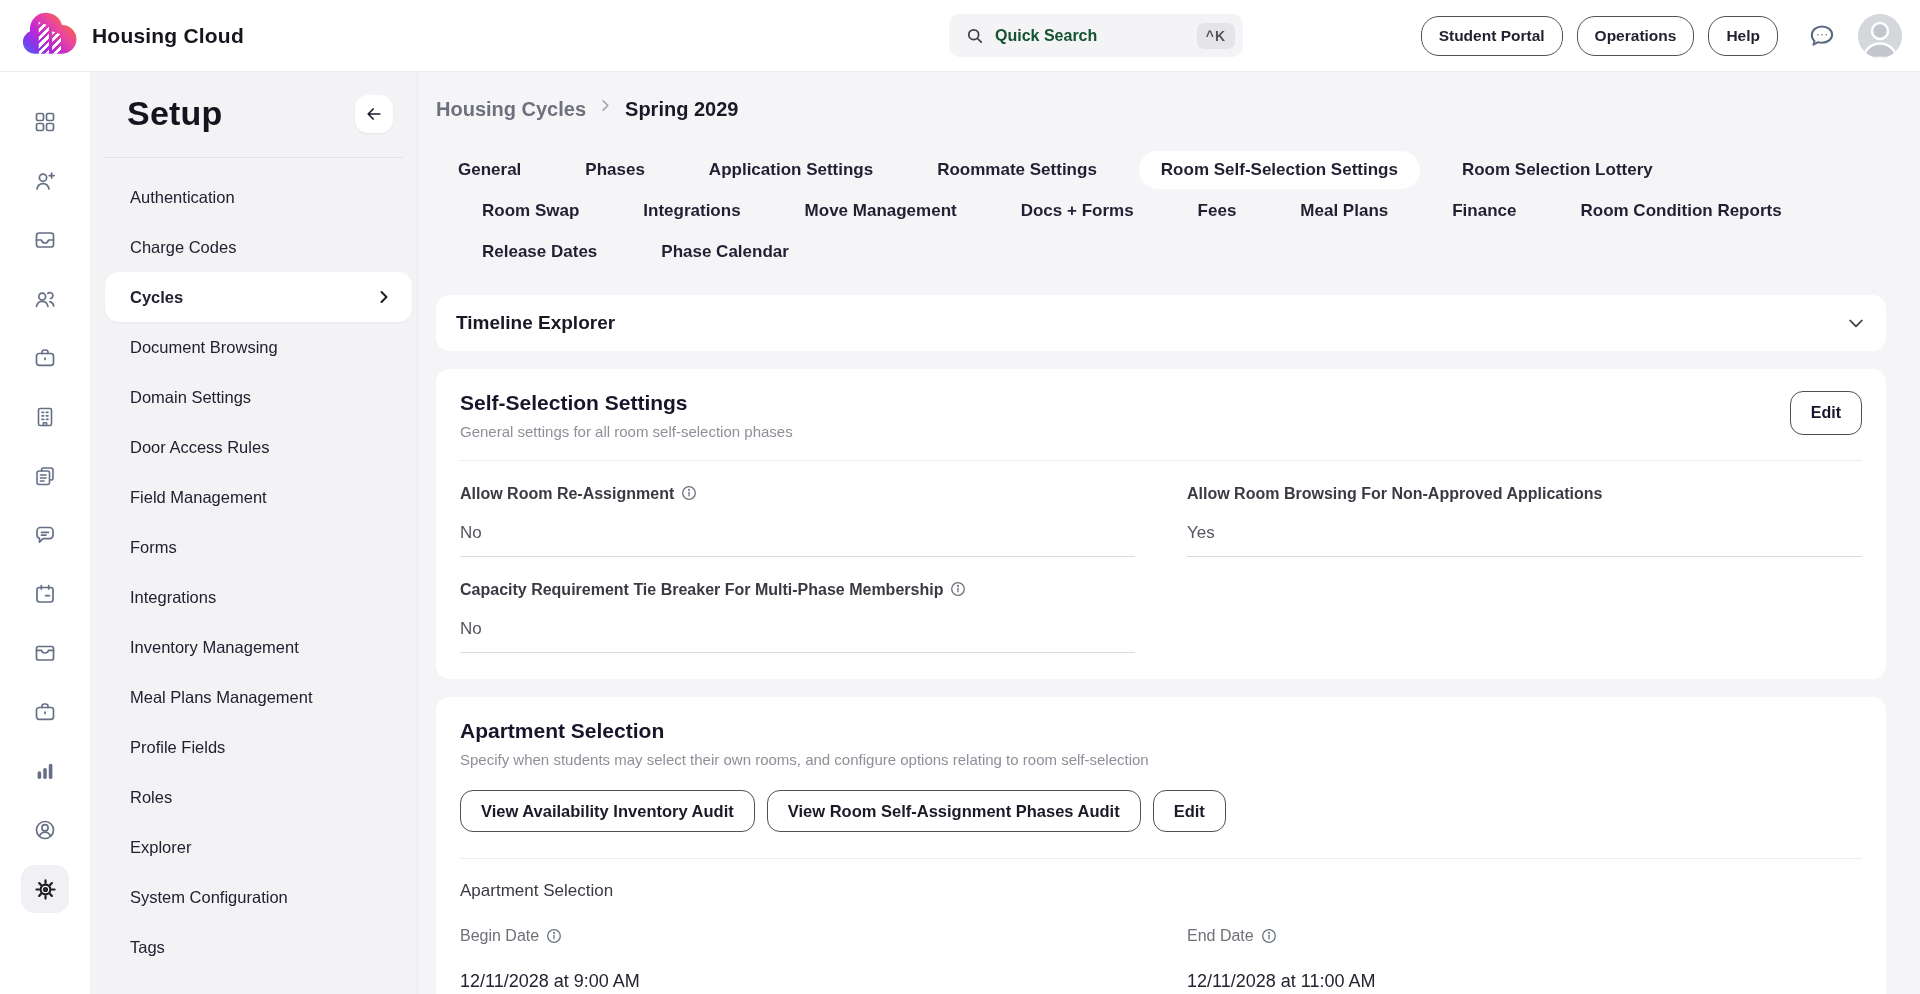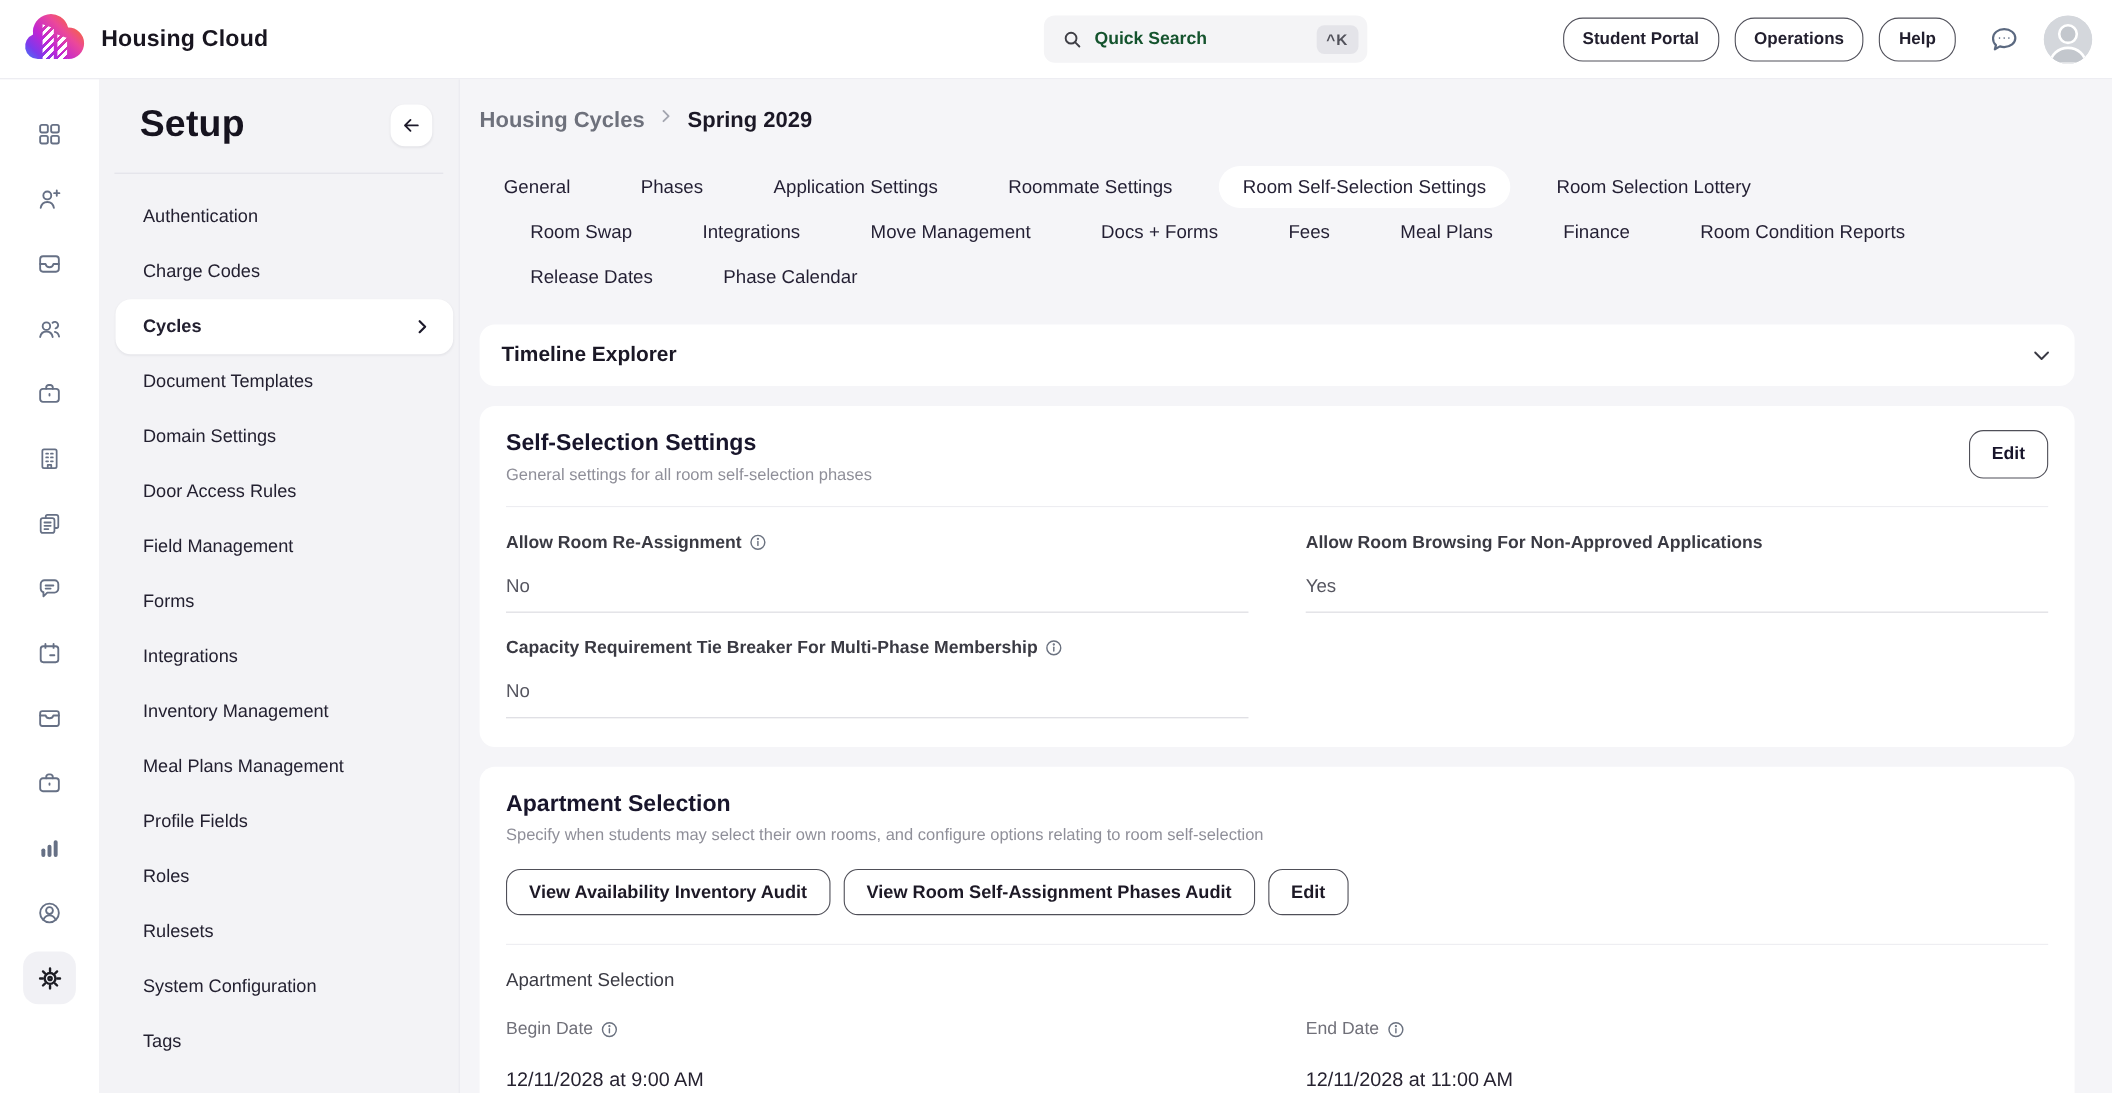--- a/index.html
+++ b/index.html
@@ -53,21 +53,21 @@
   .main { flex:1; padding:0 34px 0 18px; overflow:hidden; }
 
   .breadcrumb { padding-top:26px; display:flex; font-size:20px; font-weight:700; }
   .crumb-parent { color:#6e717c; cursor:pointer; }
   .crumb-sep { margin:0 12px; display:flex; color:#a4a6b0; }
   .crumb-current { color:#1b1826; }
 
   .tabs { margin-top:30px; }
   .tab-row { display:flex; gap:20px; margin-bottom:3px; }
   .tab-row.indent { margin-left:24px; }
-  .tab { padding:9px 22px; border-radius:20px; font-size:17px; font-weight:400; color:#231f33;
+  .tab { padding:9px 22px; border-radius:20px; font-size:17px; font-weight:700; color:#231f33;
     white-space:nowrap; cursor:pointer; }
   .tab.active { background:#fff; }
 
   .card { background:#fff; border-radius:14px; }
 
   .timeline-card { margin-top:24px; height:56px; display:flex; align-items:center; padding:0 20px; cursor:pointer; }
   .timeline-title { font-size:19px; font-weight:800; color:#1b1826; }
   .timeline-chev { margin-left:auto; display:flex; color:#3a3a44; }
 
   .section-card { margin-top:18px; padding:22px 24px 26px 24px; position:relative; }
@@ -265,31 +265,31 @@
       <div class="side-item">Authentication</div>
       <div class="side-item">Charge Codes</div>
       <div class="side-item active">
         <span>Cycles</span>
         <span class="chev">
           <svg width="16" height="16" viewBox="0 0 16 16" fill="none" stroke="currentColor" stroke-width="2" stroke-linecap="round" stroke-linejoin="round">
               <path d="M5.5 3l5 5-5 5"></path>
             </svg>
         </span>
       </div>
-      <div class="side-item">Document Templates</div>
+      <div class="side-item">Document Browsing</div>
       <div class="side-item">Domain Settings</div>
       <div class="side-item">Door Access Rules</div>
       <div class="side-item">Field Management</div>
       <div class="side-item">Forms</div>
       <div class="side-item">Integrations</div>
       <div class="side-item">Inventory Management</div>
       <div class="side-item">Meal Plans Management</div>
       <div class="side-item">Profile Fields</div>
       <div class="side-item">Roles</div>
-      <div class="side-item">Rulesets</div>
+      <div class="side-item">Explorer</div>
       <div class="side-item">System Configuration</div>
       <div class="side-item">Tags</div>
     </nav>
   </aside>
 
   <main class="main">
     <div class="breadcrumb">
       <span class="crumb-parent">Housing Cycles</span>
       <span class="crumb-sep">
         <svg width="15" height="15" viewBox="0 0 16 16" fill="none" stroke="currentColor" stroke-width="1.8" stroke-linecap="round" stroke-linejoin="round">

